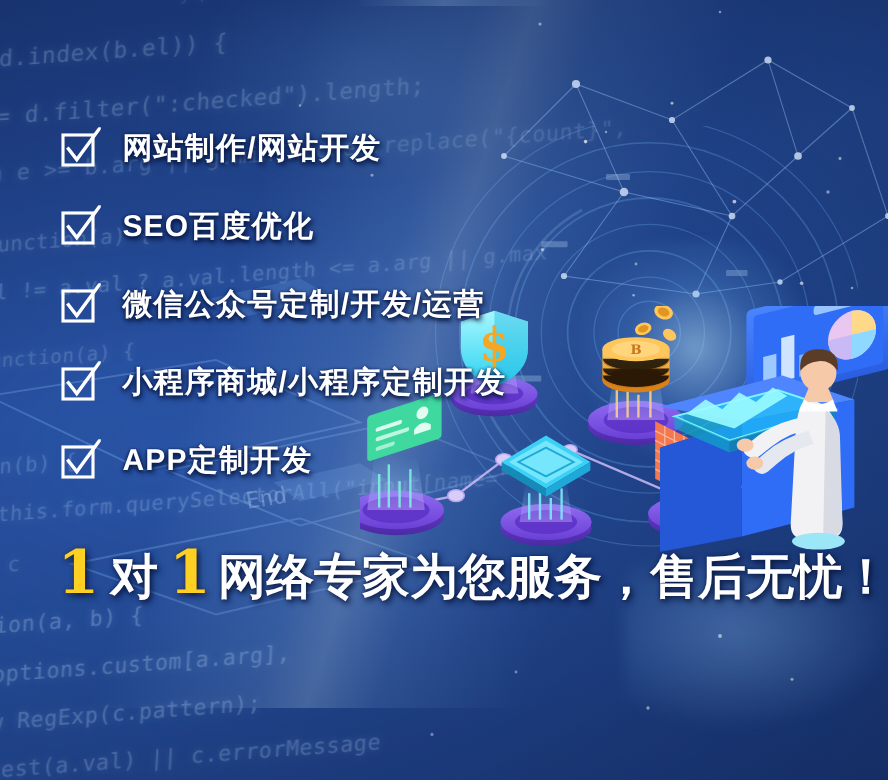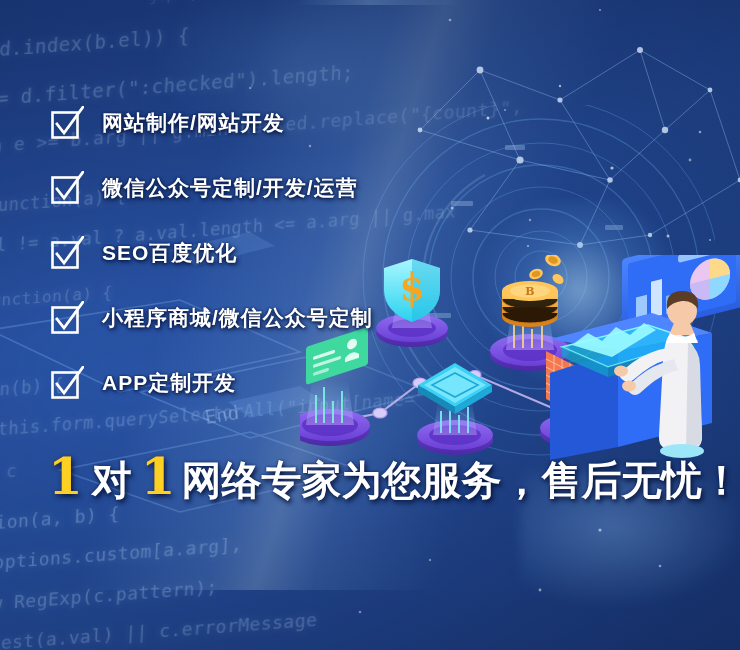--- a/index.html
+++ b/index.html
@@ -99,21 +99,21 @@
     display: flex;
     align-items: center;
     height: 46px;
     margin-bottom: 19px;
   }
   .check-row:last-child { margin-bottom: 0; margin-top: 16px; }
   .cbox { width: 34px; height: 34px; flex: 0 0 34px; position: relative; }
   .item-label {
     margin-left: 18px;
     color: #ffffff;
-    font-size: 21px;
+    font-size: 25px;
     font-weight: bold;
     letter-spacing: 1px;
     text-shadow:
       0 0 2px rgba(10,30,80,.9),
       2px 2px 4px rgba(6,20,60,.85),
       -1px 1px 3px rgba(6,20,60,.6);
     white-space: nowrap;
   }
 
   
@@ -498,41 +498,41 @@
       <span class="item-label">网站制作/网站开发</span>
     </div>
 
     <div class="check-row">
       <span class="cbox">
         <svg viewBox="0 0 34 34" width="34" height="34">
           <rect x="2.5" y="6.5" width="25" height="25" fill="none" stroke="#ffffff" stroke-width="2.6"></rect>
           <path d="M7,18 L14,27 L33,1" fill="none" stroke="#ffffff" stroke-width="2.8" stroke-linecap="square" stroke-linejoin="miter"></path>
         </svg>
       </span>
-      <span class="item-label">微信公众号定制/开发/运营</span>
+      <span class="item-label">SEO百度优化</span>
     </div>
 
     <div class="check-row">
       <span class="cbox">
         <svg viewBox="0 0 34 34" width="34" height="34">
           <rect x="2.5" y="6.5" width="25" height="25" fill="none" stroke="#ffffff" stroke-width="2.6"></rect>
           <path d="M7,18 L14,27 L33,1" fill="none" stroke="#ffffff" stroke-width="2.8" stroke-linecap="square" stroke-linejoin="miter"></path>
         </svg>
       </span>
-      <span class="item-label">SEO百度优化</span>
+      <span class="item-label">微信公众号定制/开发/运营</span>
     </div>
 
     <div class="check-row">
       <span class="cbox">
         <svg viewBox="0 0 34 34" width="34" height="34">
           <rect x="2.5" y="6.5" width="25" height="25" fill="none" stroke="#ffffff" stroke-width="2.6"></rect>
           <path d="M7,18 L14,27 L33,1" fill="none" stroke="#ffffff" stroke-width="2.8" stroke-linecap="square" stroke-linejoin="miter"></path>
         </svg>
       </span>
-      <span class="item-label">小程序商城/微信公众号定制</span>
+      <span class="item-label">小程序商城/小程序定制开发</span>
     </div>
 
     <div class="check-row">
       <span class="cbox">
         <svg viewBox="0 0 34 34" width="34" height="34">
           <rect x="2.5" y="6.5" width="25" height="25" fill="none" stroke="#ffffff" stroke-width="2.6"></rect>
           <path d="M7,18 L14,27 L33,1" fill="none" stroke="#ffffff" stroke-width="2.8" stroke-linecap="square" stroke-linejoin="miter"></path>
         </svg>
       </span>
       <span class="item-label">APP定制开发</span>

